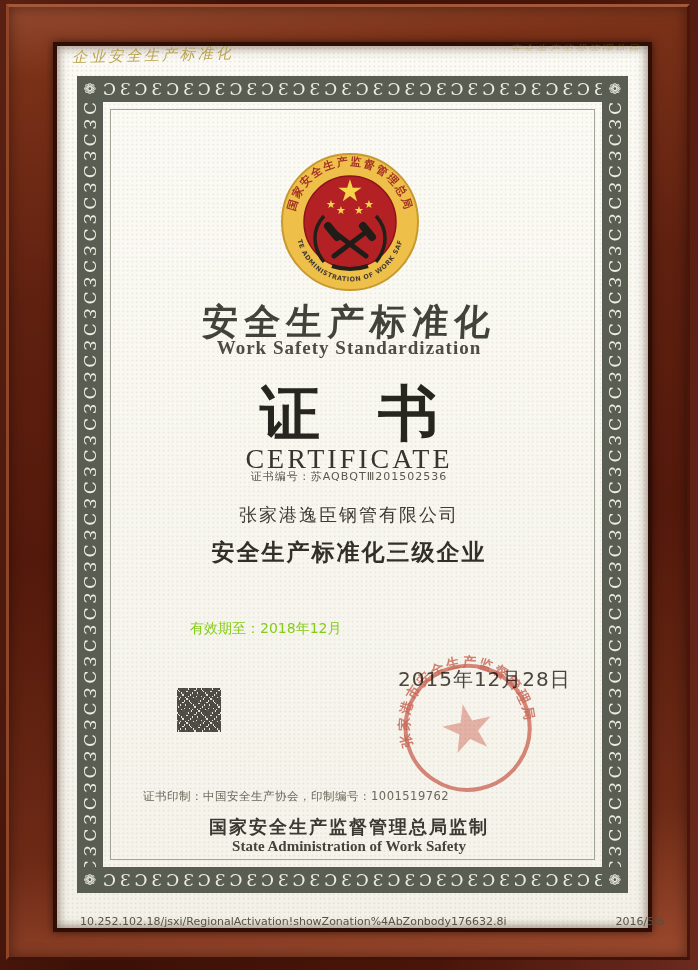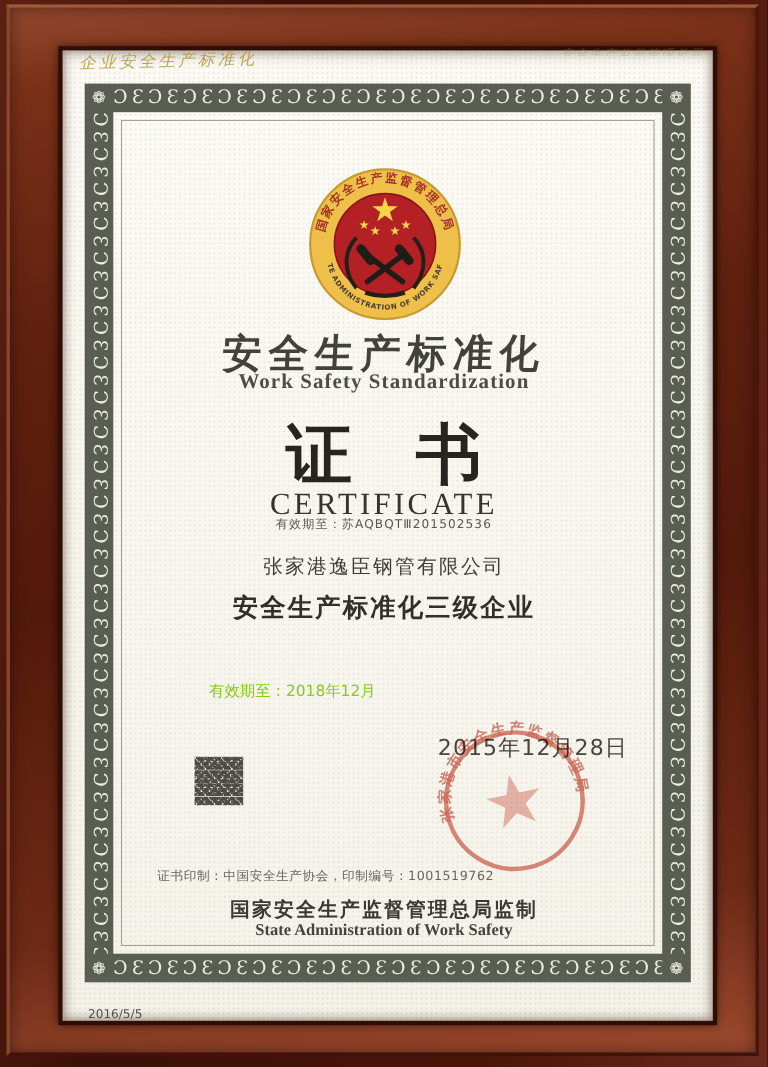--- a/index.html
+++ b/index.html
@@ -132,21 +132,21 @@
     </g>
     <path d="M44 110 C32 95 32 77 44 64" stroke="#23201a" stroke-width="3.5" fill="none"></path>
     <path d="M96 110 C108 95 108 77 96 64" stroke="#23201a" stroke-width="3.5" fill="none"></path>
     <path d="M52 114 Q70 120 88 114" stroke="#23201a" stroke-width="4" fill="none"></path>
   </svg>
 
   <div class="abs ctr title-cn">安全生产标准化</div>
   <div class="abs ctr title-en">Work Safety Standardization</div>
   <div class="abs ctr doc-cn">证书</div>
   <div class="abs ctr doc-en">CERTIFICATE</div>
-  <div class="abs ctr cert-no">有效期至：苏AQBQTⅢ201502536</div>
+  <div class="abs ctr cert-no">证书编号：苏AQBQTⅢ201502536</div>
 
   <div class="abs ctr company">张家港逸臣钢管有限公司</div>
   <div class="abs ctr grade">安全生产标准化三级企业</div>
   <div class="abs valid">有效期至：2018年12月</div>
   <div class="abs date">2015年12月28日</div>
   <div class="abs qr"></div>
 
   <svg class="abs seal" viewBox="0 0 150 150">
     <circle cx="75" cy="78" r="62" fill="none" stroke="#cc4a3a" stroke-width="4" opacity=".8"></circle>
     <text x="75" y="100" font-size="64" text-anchor="middle" fill="#d3604f" opacity=".55">★</text>
@@ -154,16 +154,17 @@
     <text font-size="13.5" font-weight="bold" fill="#c64b3a" opacity=".85" letter-spacing="2">
       <textPath href="#sealArc" startOffset="50%" text-anchor="middle">张家港市安全生产监督管理局</textPath>
     </text>
   </svg>
 
   <div class="abs print-info">证书印制：中国安全生产协会，印制编号：1001519762</div>
   <div class="abs ctr issuer-cn">国家安全生产监督管理总局监制</div>
   <div class="abs ctr issuer-en">State Administration of Work Safety</div>
 
   <div class="abs footer">
+    <span>10.252.102.18/jsxi/RegionalActivation!showZonation%4AbZonbody176632.8i</span>
     <span>2016/5/5</span>
   </div>
 
 </div>
 
 </body></html>

